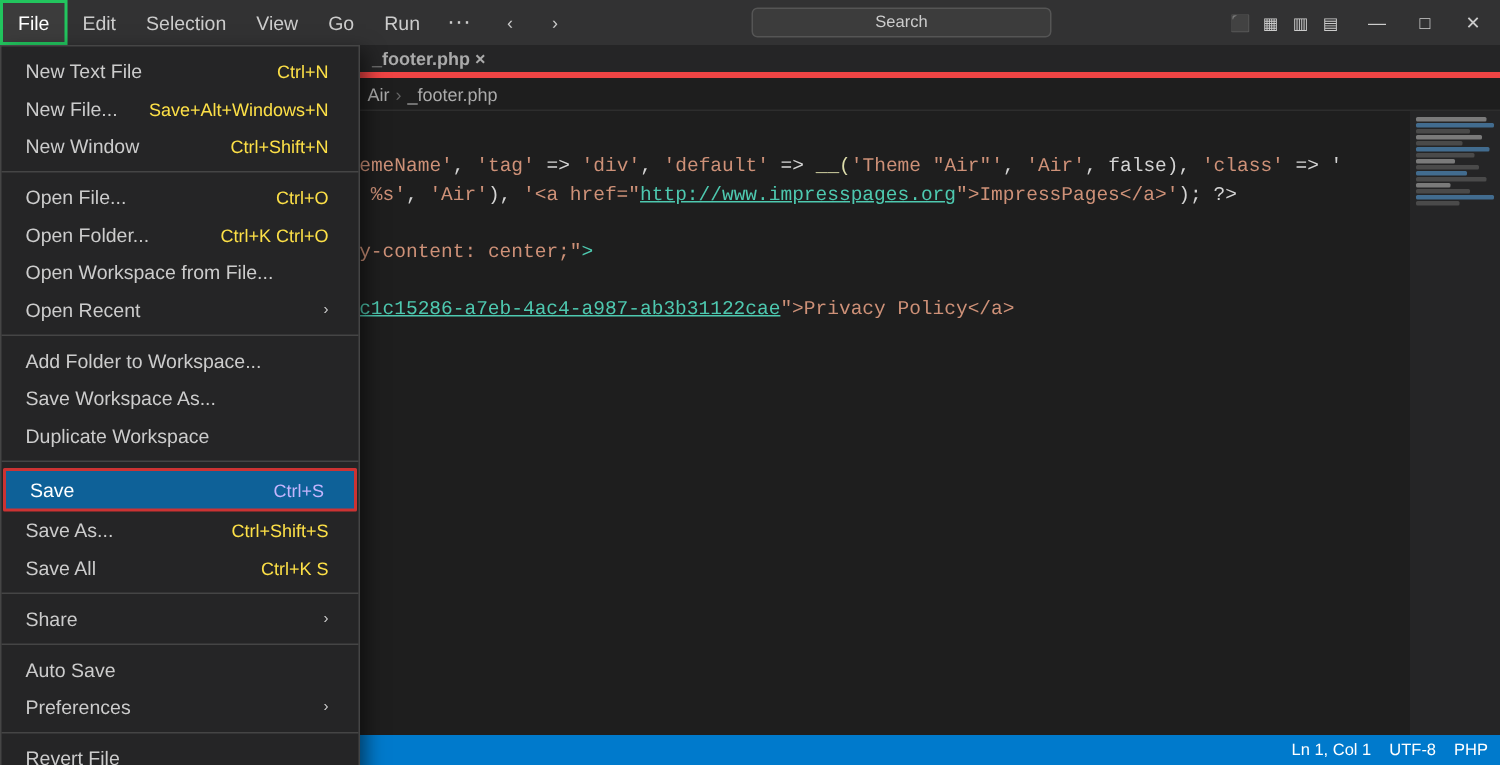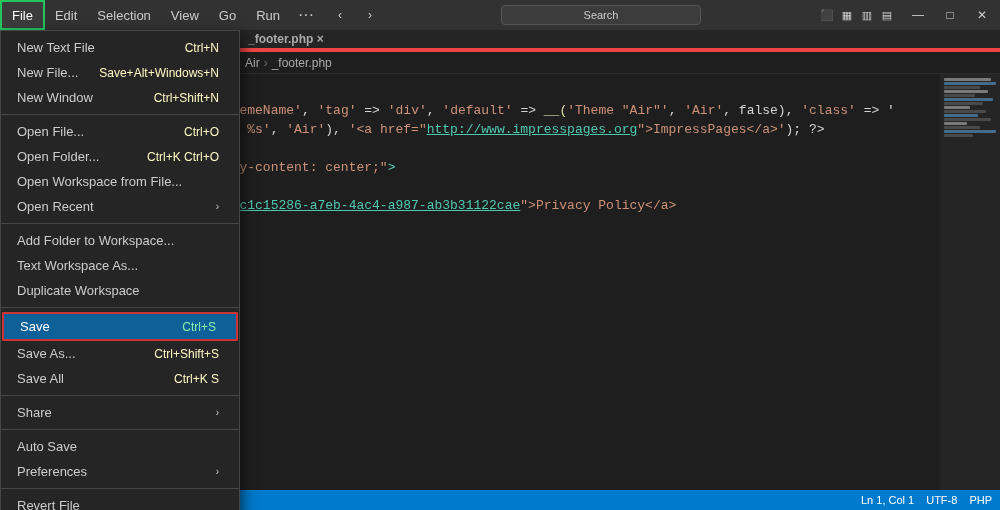--- a/index.html
+++ b/index.html
@@ -249,21 +249,21 @@
       font-size: 13px;
       position: relative;
     }
     .dropdown-item.save-bordered {
       border: 1px solid #cc3333;
       background: #0066b8;
       color: #fff;
       margin: 0 1px;
     }
     .dropdown-shortcut {
-      color: #fef9c3;
+      color: #fde047;
       font-size: 12px;
       margin-left: 20px;
     }
     .dropdown-item.save-bordered .dropdown-shortcut {
       color: #ccc;
     }
     .dropdown-arrow {
       color: #ccc;
       font-size: 10px;
     }
@@ -449,30 +449,30 @@
     </div>
     <div class="dropdown-item">
       <span>Open Recent</span>
       <span class="dropdown-arrow">›</span>
     </div>
     <div class="dropdown-separator"></div>
     <div class="dropdown-item">
       <span>Add Folder to Workspace...</span>
     </div>
     <div class="dropdown-item">
-      <span>Text Workspace As...</span>
+      <span>Save Workspace As...</span>
     </div>
     <div class="dropdown-item">
       <span>Duplicate Workspace</span>
     </div>
     <div class="dropdown-separator"></div>
 
     <div class="dropdown-item save-bordered" style="background:#0e6198; border:2px solid #cc3333; color:#fff; border-radius:1px;">
       <span style="font-weight:500;">Save</span>
-      <span class="dropdown-shortcut" style="color:#86efac;margin-left:24px;">Ctrl+S</span>
+      <span class="dropdown-shortcut" style="color:#c4b5fd;margin-left:24px;">Ctrl+S</span>
     </div>
 
     <div class="dropdown-item">
       <span>Save As...</span>
       <span class="dropdown-shortcut">Ctrl+Shift+S</span>
     </div>
     <div class="dropdown-item">
       <span>Save All</span>
       <span class="dropdown-shortcut">Ctrl+K S</span>
     </div>

